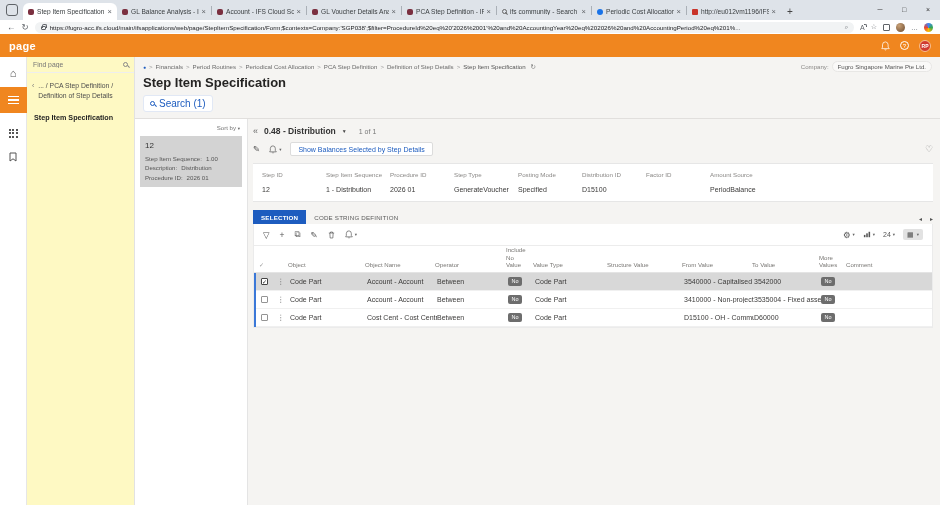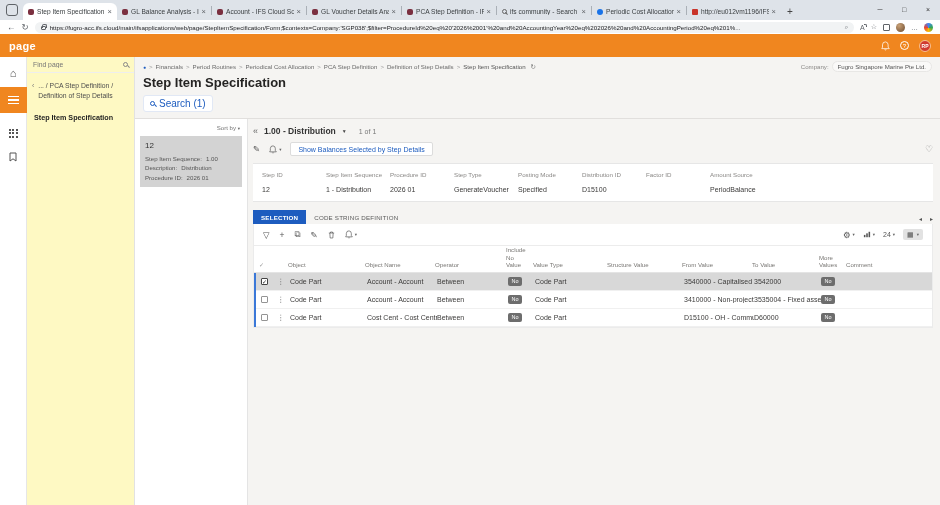--- a/index.html
+++ b/index.html
@@ -309,21 +309,21 @@
           <div class="cardline">
               <span>Procedure ID:</span>
               <span>2026 01</span>
             </div>
         </div>
       </div>
 
       <div class="detail">
         <div class="recordnav">
           <span class="collapse">«</span>
-          <span class="rectitle">1.00 - Distribution</span>
+          <span class="rectitle">0.48 - Distribution</span>
           <span class="dd">▼</span>
           <span class="pager">1 of 1</span>
         </div>
 
         <div class="rectoolbar">
           <span class="tbicon">✎</span>
           <span class="tbicon">
             <svg width="8" height="9" viewBox="0 0 12 13">
                 <path d="M6 1a4 4 0 0 0-4 4v3L1 10h10L9.5 8V5a4 4 0 0 0-3.5-4z" fill="none" stroke="#555" stroke-width="1"></path>
                 <path d="M4.8 11a1.3 1.3 0 0 0 2.4 0" fill="none" stroke="#555" stroke-width="1"></path>

